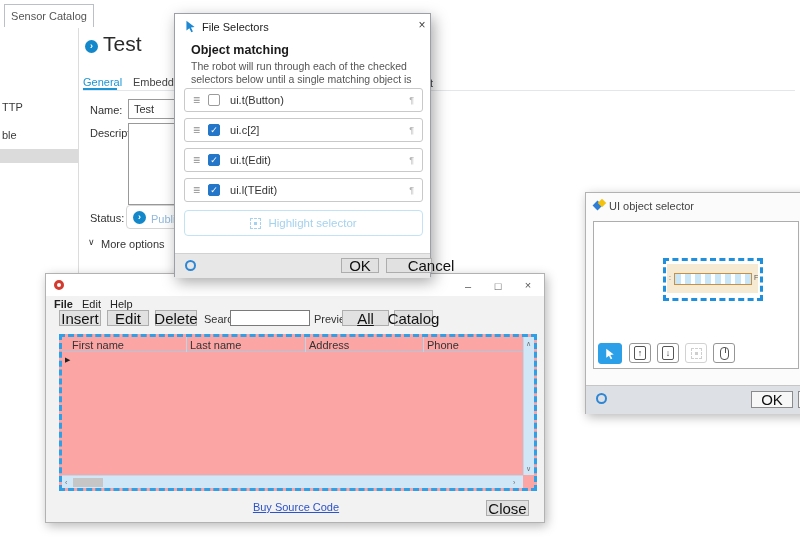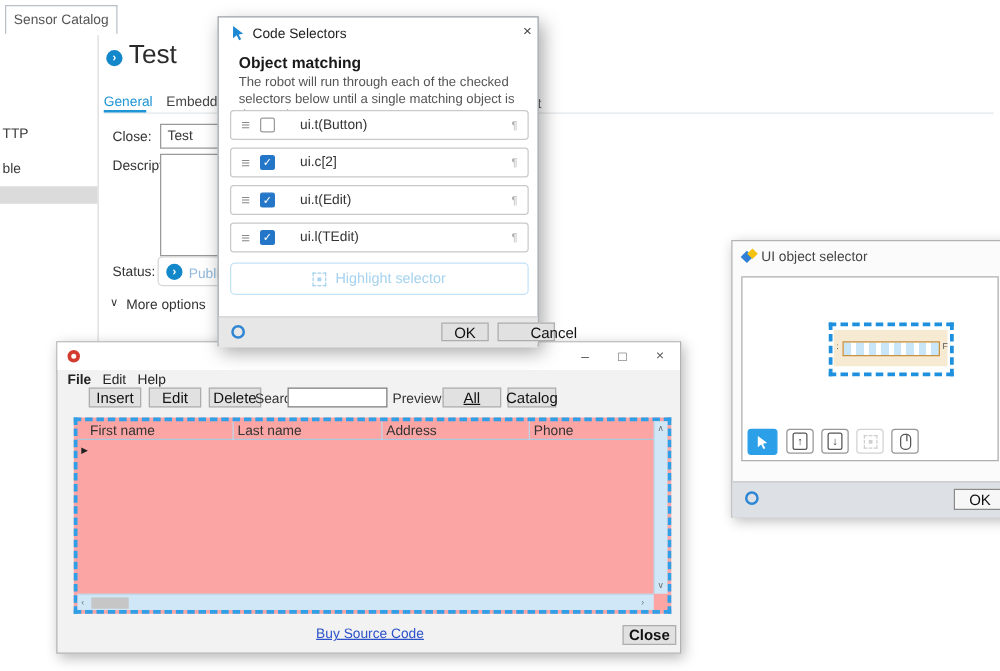--- a/index.html
+++ b/index.html
@@ -39,40 +39,40 @@
   .lbl-status { left:90px; top:212px; }
   .status-box { left:126px; top:205px; width:56px; height:24px; border:1px solid #d5d5d5; border-radius:4px; }
   .status-icon { left:133px; top:211px; }
   .status-value { left:151px; top:213px; color:#93b9dc; }
   .more-chevron { left:88px; top:237px; color:#333; font-size:9px; }
   .more-label { left:101px; top:238px; }
 
   
   .win { background:#f2f2f2; border:1px solid #b2b2b2; box-shadow:2px 3px 10px rgba(0,0,0,.28); }
   .btn { background:#e1e1e1; border:1px solid #adadad; color:#111;
-    display:flex; align-items:center; justify-content:center; font-size:12px; cursor:default;margin-left:12px; }
+    display:flex; align-items:center; justify-content:center; font-size:15px; cursor:default; }
 
   
   .dialog { left:174px; top:13px; width:257px; height:264px; background:#fff;
     border:1px solid #9aa0a6; box-shadow:3px 5px 14px rgba(0,0,0,.35); z-index:30; }
   .dlg-icon { left:9px; top:6px; width:13px; height:13px; }
   .dlg-title { left:27px; top:7px; color:#222; }
   .dlg-close { left:240px; top:4px; width:14px; height:14px; color:#444; font-size:12px;
     display:flex; align-items:center; justify-content:center; }
   .dlg-heading { left:16px; top:29px; font-weight:bold; font-size:12.5px; color:#1a1a1a; }
   .dlg-desc { left:16px; top:46px; width:230px; font-size:10.5px; color:#555; line-height:13px; }
   .sel-row { left:9px; width:239px; height:24px; background:#fff; border:1px solid #c9c9c9;
     border-radius:3px; display:flex; align-items:center; padding:0 8px; }
   .sel-row .handle { color:#888; font-size:12px; margin-right:8px; }
   .cb { width:12px; height:12px; border:1px solid #9b9b9b; border-radius:2px; background:#fff;
     display:flex; align-items:center; justify-content:center; }
   .cb .check { display:none; color:#fff; font-size:9px; line-height:1; }
   .cb.checked { background:#2476c8; border-color:#2476c8; }
   .cb.checked .check { display:block; }
-  .sel-row .sel-label { margin-left:20px; color:#333; }
+  .sel-row .sel-label { margin-left:10px; color:#333; }
   .sel-row .pilcrow { margin-left:auto; color:#b3b3b3; font-size:9px; }
   .row-0 { top:74px; } .row-1 { top:104px; } .row-2 { top:134px; } .row-3 { top:164px; }
   .hl-btn { left:9px; top:196px; width:239px; height:26px; border:1px solid #c3e2f5; border-radius:4px;
     color:#a5d2ee; font-size:11.5px; display:flex; align-items:center; justify-content:center; gap:7px; background:#fff; }
   .hl-ico { width:11px; height:11px; border:1px dashed #a5d2ee; position:relative; }
   .hl-ico::after { content:""; position:absolute; left:3px; top:3px; width:3px; height:3px; background:#a5d2ee; }
   .dlg-footer { left:0; top:239px; width:255px; height:25px; background:#e7e7e7; border-top:1px solid #d2d2d2; }
   .info-ico { width:11px; height:11px; border-radius:50%; border:2px solid #2e86d4; }
   .dlg-info { left:10px; top:246px; }
   .dlg-ok { left:166px; top:244px; width:38px; height:15px; }
@@ -106,21 +106,21 @@
   .g-sep.s0 { left:124px; } .g-sep.s1 { left:243px; } .g-sep.s2 { left:361px; }
   .g-rowind { left:3px; top:19px; color:#222; font-size:7px; }
   .g-vscroll { left:461px; top:0px; width:11px; height:138px; background:#cfe7f7; border-left:1px solid #bcd9ec; }
   .g-hscroll { left:0px; top:138px; width:461px; height:13px; background:#cfe7f7; border-top:1px solid #bcd9ec; }
   .g-arrow { color:#6f6f6f; font-size:7px; line-height:1; position:absolute; }
   .g-up { left:2px; top:3px; } .g-down { left:2px; top:128px; }
   .g-left { left:3px; top:3px; } .g-right { left:451px; top:3px; }
   .g-thumb { left:11px; top:2px; width:30px; height:9px; background:#c6c6c6; position:absolute; }
 
   .d-link { left:195px; top:227px; width:110px; text-align:center; color:#2d53c9; text-decoration:underline; }
-  .d-close { left:440px; top:226px; width:43px; height:16px;font-weight:bold; }
+  .d-close { left:440px; top:226px; width:43px; height:16px; }
 
   
   .uisel { left:585px; top:192px; width:230px; height:222px; background:#fbfbfb; z-index:10; }
   .u-title { left:23px; top:7px; color:#444; }
   .u-logo { left:8px; top:6px; width:12px; height:12px; }
   .u-logo .d1 { position:absolute; left:0; top:3px; width:7px; height:7px; background:#2f7fd6; transform:rotate(45deg); }
   .u-logo .d2 { position:absolute; left:5px; top:1px; width:6px; height:6px; background:#f4c20d; transform:rotate(45deg); }
   .u-panel { left:7px; top:28px; width:206px; height:148px; background:#fff; border:1px solid #adadad; }
   .u-elem { left:77px; top:65px; width:100px; height:43px; border:3px dashed #1e90dd; z-index:2; }
   .u-margin { left:81px; top:71px; width:91px; height:29px; background:#f7ead2; z-index:1; }
@@ -159,21 +159,21 @@
   <div class="abs side-selected"></div>
 
   <div class="abs page-title-icon">›</div>
   <div class="abs page-title">Test</div>
   <div class="abs tabstrip-line"></div>
   <div class="abs tab-general">General</div>
   <div class="abs tab-general-underline"></div>
   <div class="abs tab-embedded">Embedded vi</div>
   <div class="abs tab-fragment">t</div>
 
-  <div class="abs lbl-name">Close:</div>
+  <div class="abs lbl-name">Name:</div>
   <div class="abs inp-name">
       <span>Test</span>
     </div>
   <div class="abs lbl-desc">Description</div>
   <div class="abs inp-desc"></div>
   <div class="abs lbl-status">Status:</div>
   <div class="abs status-box"></div>
   <div class="abs status-icon">›</div>
   <div class="abs status-value">Publish</div>
   <div class="abs more-chevron">∨</div>
@@ -259,21 +259,21 @@
     <div class="abs u-footer"></div>
     <span class="abs info-ico u-info"></span>
     <div class="abs btn u-ok">OK</div>
     <div class="abs btn u-next"></div>
   </div>
 
   <div class="abs dialog">
     <svg class="abs dlg-icon" viewBox="0 0 16 16">
       <path d="M3 1 L13 8.5 L8.5 9.3 L11 14 L9 15 L6.6 10.2 L3 13 Z" fill="#1e88d2"></path>
     </svg>
-    <div class="abs dlg-title">Code Selectors</div>
+    <div class="abs dlg-title">File Selectors</div>
     <div class="abs dlg-close">×</div>
     <div class="abs dlg-heading">Object matching</div>
     <div class="abs dlg-desc">The robot will run through each of the checked selectors below until a single matching object is detected</div>
 
     <div class="abs sel-row row-0">
       <span class="handle">≡</span>
       <span class="cb"></span>
       <span class="sel-label">ui.t(Button)</span>
       <span class="pilcrow">¶</span>
     </div>

